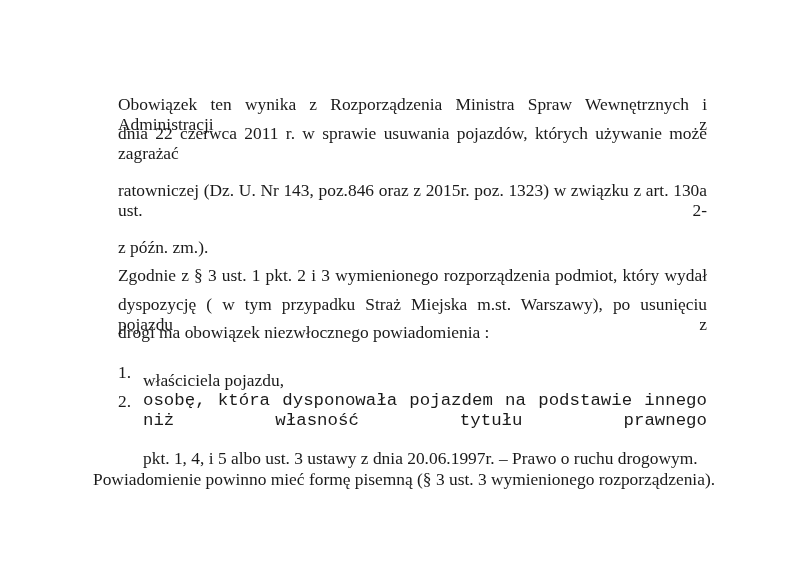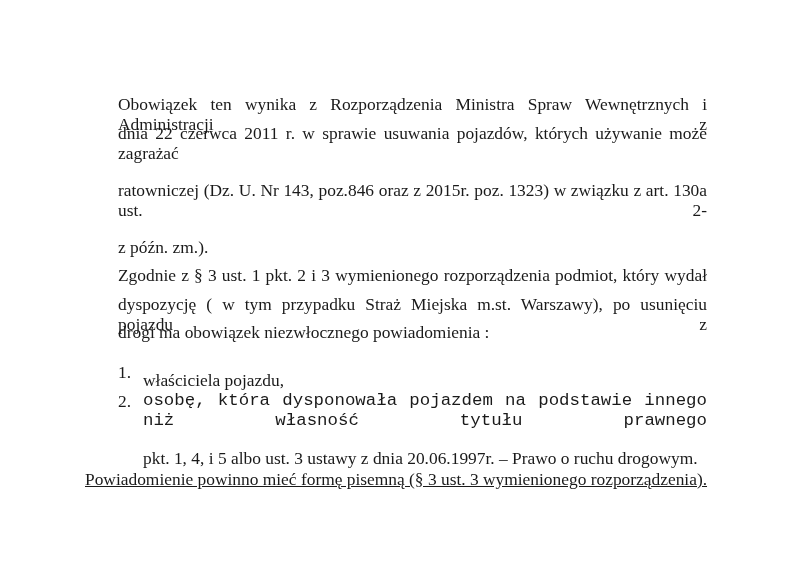--- a/index.html
+++ b/index.html
@@ -14,21 +14,21 @@
       position: absolute; font-size: 17.4px; line-height: 20px; white-space: nowrap;
     }
     .just {
       text-align: justify; text-align-last: justify; white-space: normal;
       display: block;
     }
     .p1 { left: 118px; width: 589px; }
     .li-num { position: absolute; font-size: 17.4px; line-height: 20px; left: 118px; }
     .li-text { left: 143px; }
     .li-just { left: 143px; width: 564px; font-family: Liberation Mono, monospace; }
-    .last { left: 85px; text-decoration: underline; }
+    .last { left: 93px; }
   </style>
 </head>
 <body>
 
 <div class="page">
 
   <span class="line p1 just" style="top:94px">Obowiązek ten wynika z Rozporządzenia Ministra Spraw Wewnętrznych i Administracji z</span>
   <span class="line p1 just" style="top:122.5px">dnia 22 czerwca 2011 r. w sprawie usuwania pojazdów, których używanie może zagrażać</span>
   <span class="line p1 just" style="top:179.5px">ratowniczej (Dz. U. Nr 143, poz.846 oraz z 2015r. poz. 1323) w związku z art. 130a ust. 2-</span>
   <span class="line" style="left:118px; top:236.5px">z późn. zm.).</span>

